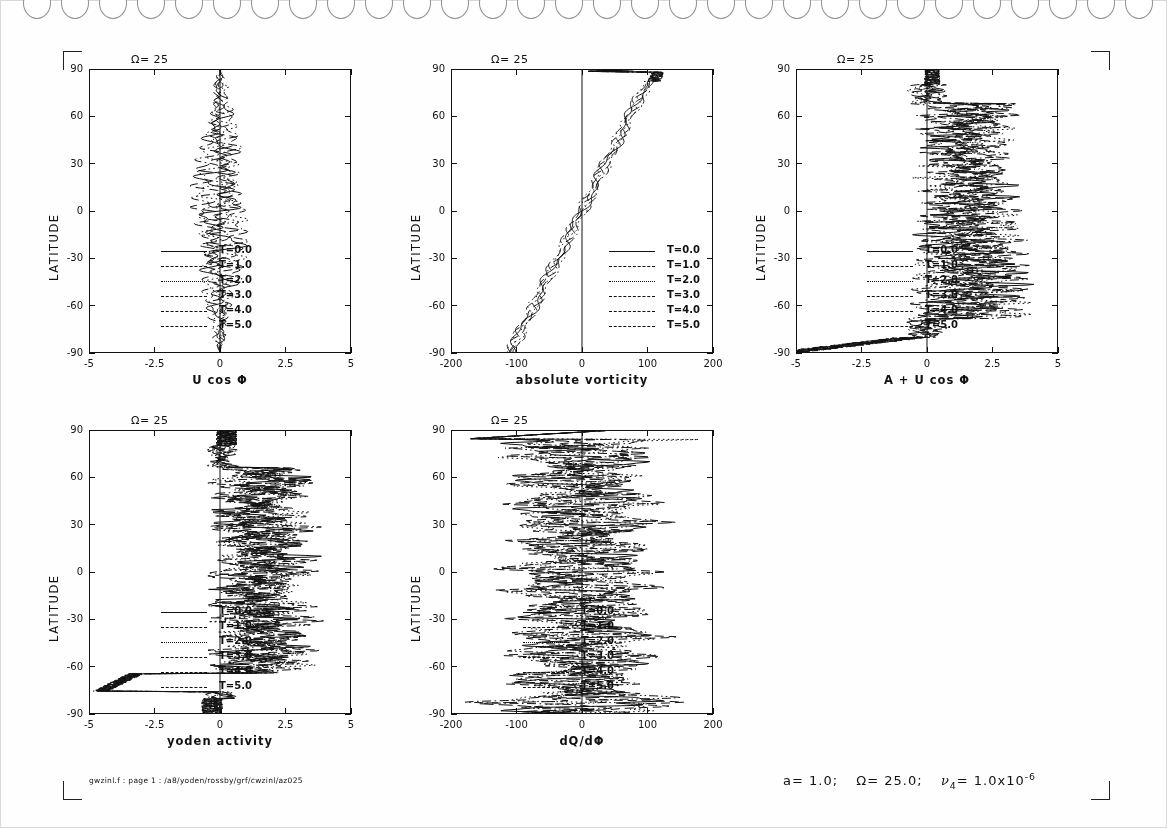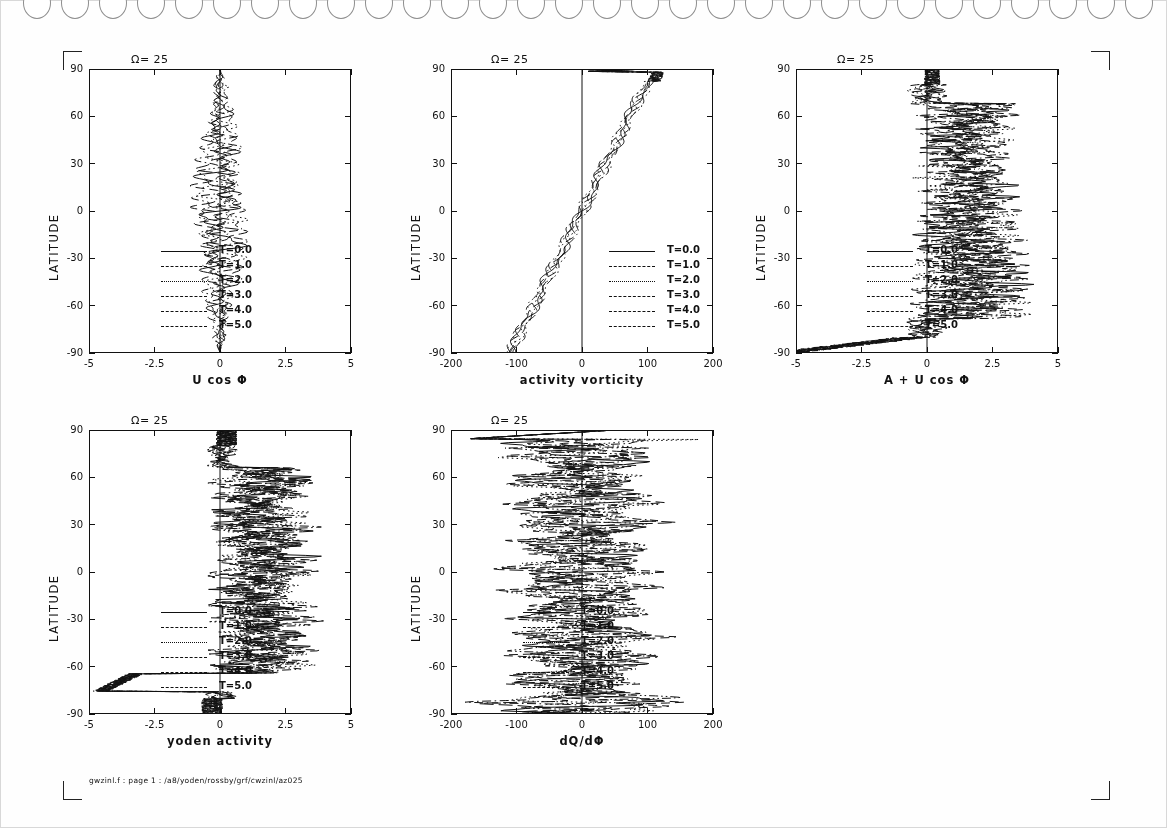--- a/index.html
+++ b/index.html
@@ -109,21 +109,21 @@
   <div class="panel">
     <div class="panel-title" style="left:130px;top:52px;">Ω= 25</div>
     <div class="plotbox" id="box1" style="left:88px;top:68px;width:262px;height:284px;"></div>
     <div class="axis-label-x" style="left:88px;top:372px;width:262px;">U cos Φ</div>
     <div class="axis-label-y" style="left:46px;top:280px;">LATITUDE</div>
   </div>
 
   <div class="panel">
     <div class="panel-title" style="left:490px;top:52px;">Ω= 25</div>
     <div class="plotbox" id="box2" style="left:450px;top:68px;width:262px;height:284px;"></div>
-    <div class="axis-label-x" style="left:450px;top:372px;width:262px;">activity vorticity</div>
+    <div class="axis-label-x" style="left:450px;top:372px;width:262px;">absolute vorticity</div>
     <div class="axis-label-y" style="left:408px;top:280px;">LATITUDE</div>
   </div>
 
   <div class="panel">
     <div class="panel-title" style="left:836px;top:52px;">Ω= 25</div>
     <div class="plotbox" id="box3" style="left:795px;top:68px;width:262px;height:284px;"></div>
     <div class="axis-label-x" style="left:795px;top:372px;width:262px;">A + U cos Φ</div>
     <div class="axis-label-y" style="left:753px;top:280px;">LATITUDE</div>
   </div>
 
@@ -135,20 +135,27 @@
   </div>
 
   <div class="panel">
     <div class="panel-title" style="left:490px;top:413px;">Ω= 25</div>
     <div class="plotbox" id="box5" style="left:450px;top:429px;width:262px;height:284px;"></div>
     <div class="axis-label-x" style="left:450px;top:733px;width:262px;">dQ/dΦ</div>
     <div class="axis-label-y" style="left:408px;top:641px;">LATITUDE</div>
   </div>
 
   <div class="footer-left">gwzinl.f : page 1 : /a8/yoden/rossby/grf/cwzinl/az025</div>
+  <div class="footer-right">
+    <span>a= 1.0;</span>
+    <span style="display:inline-block;width:8px;"></span>
+    <span>Ω= 25.0;</span>
+    <span style="display:inline-block;width:8px;"></span>
+    <span><i style="font-family:'DejaVu Serif',serif;font-style:italic;">ν</i><sub>4</sub><span>= 1.0x10</span><sup>-6</sup></span>
+  </div>
 
 <div class="tickmark" style="left: 87.5px; top: 346px; width: 1px; height: 6px;"></div>
     <div class="tickmark" style="left: 87.5px; top: 68px; width: 1px; height: 6px;"></div>
     <div class="tick-x" style="left: 58px; top: 357px; width: 60px;">-5</div>
     <div class="tickmark" style="left: 153px; top: 346px; width: 1px; height: 6px;"></div>
     <div class="tickmark" style="left: 153px; top: 68px; width: 1px; height: 6px;"></div>
     <div class="tick-x" style="left: 123.5px; top: 357px; width: 60px;">-2.5</div>
     <div class="tickmark" style="left: 218.5px; top: 346px; width: 1px; height: 6px;"></div>
     <div class="tickmark" style="left: 218.5px; top: 68px; width: 1px; height: 6px;"></div>
     <div class="tick-x" style="left: 189px; top: 357px; width: 60px;">0</div>

